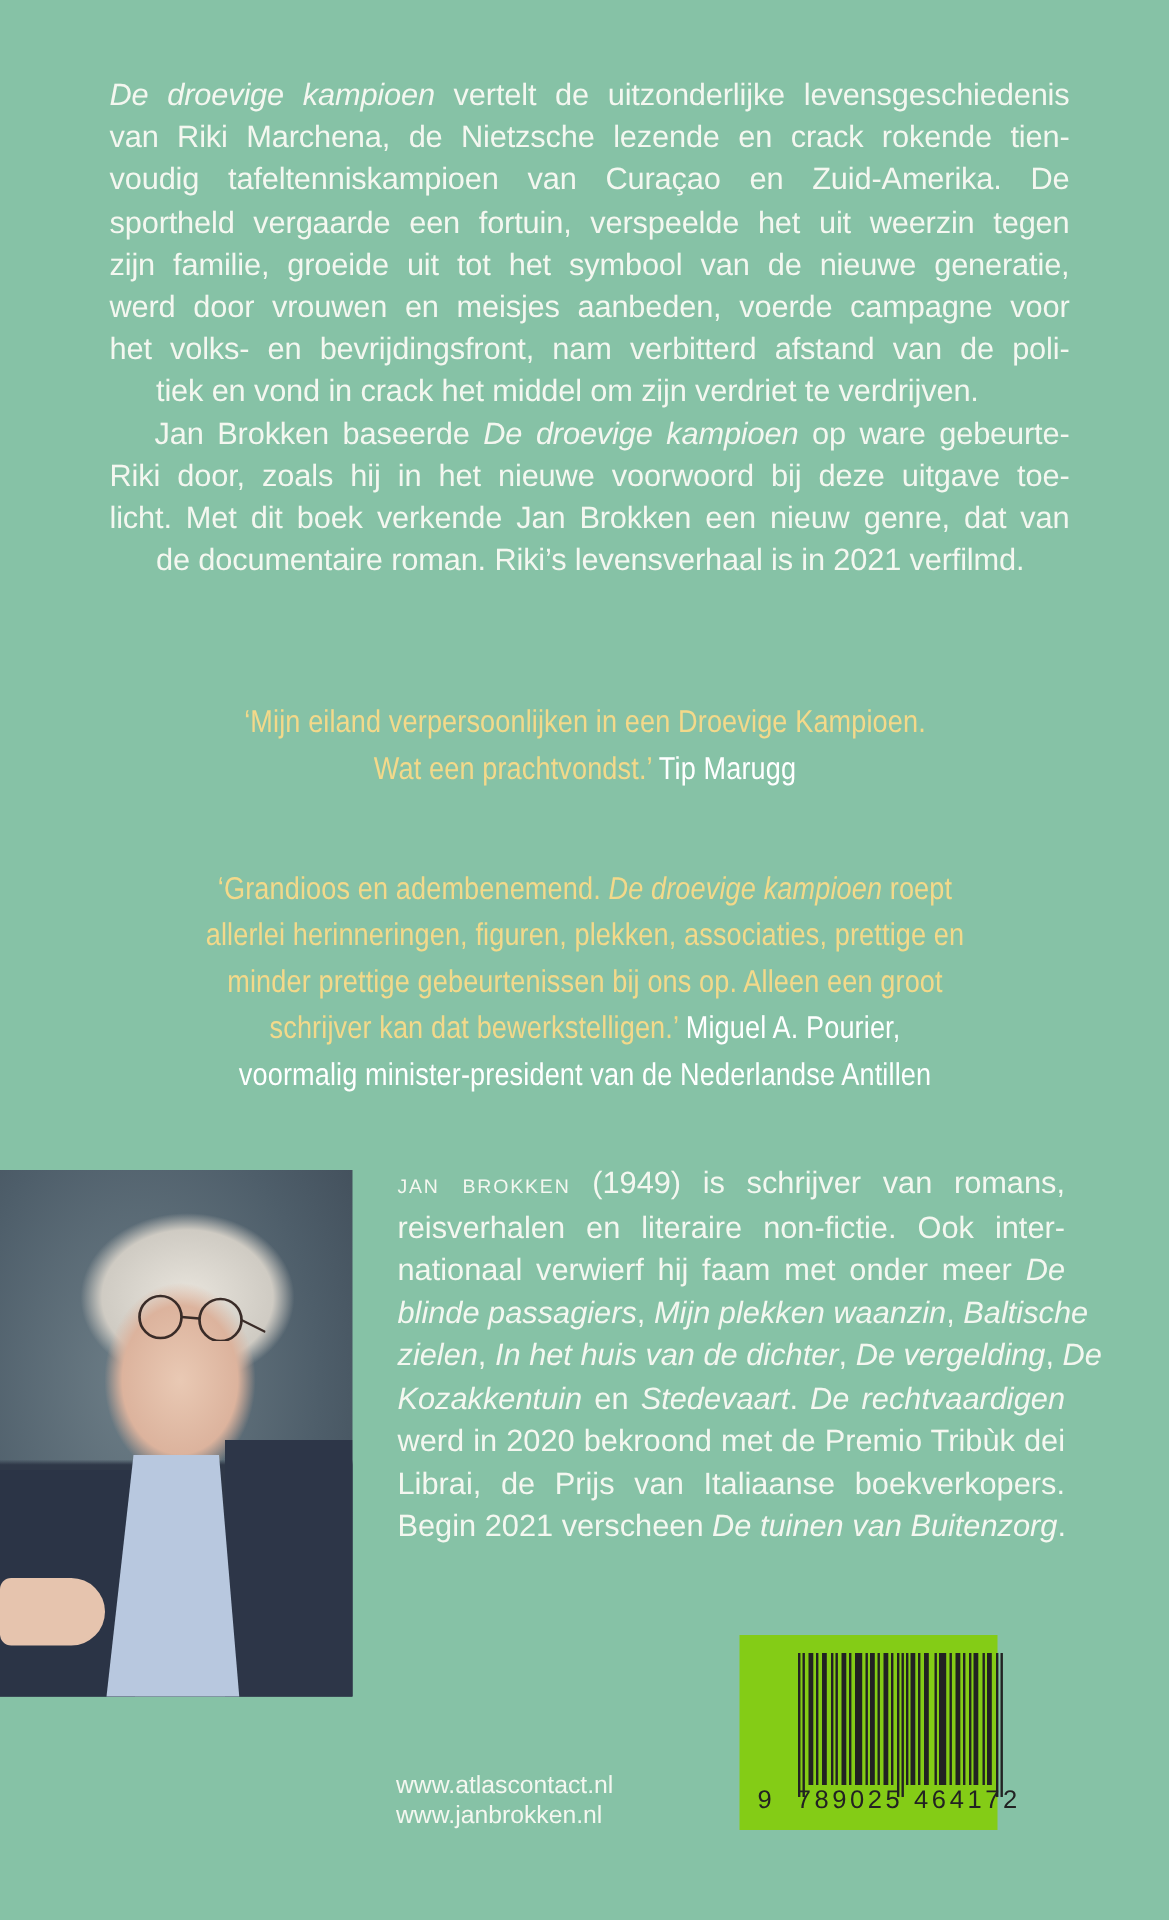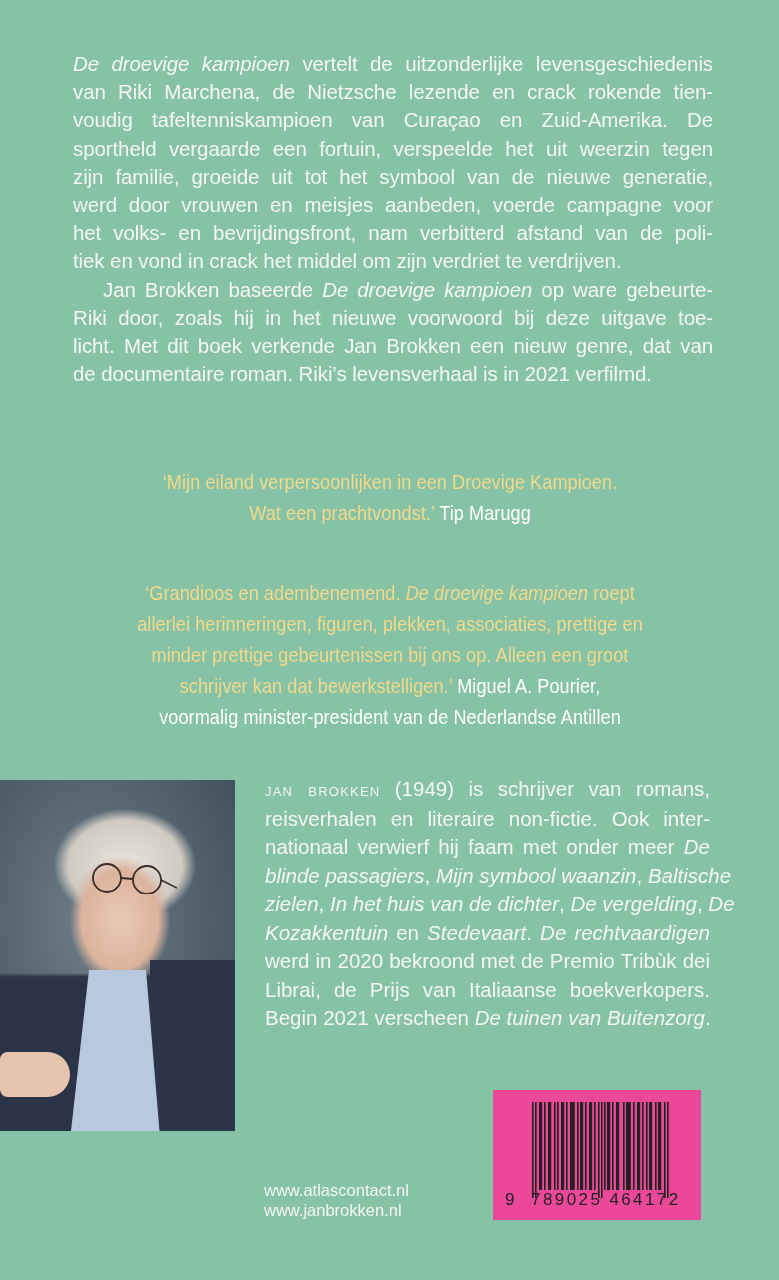--- a/index.html
+++ b/index.html
@@ -12,21 +12,21 @@
     .serif { font-family: Liberation Sans, sans-serif; }
     .cond { font-family: "Liberation Sans", "DejaVu Sans", sans-serif; }
     .blurb {
       position: absolute; left: 73px; top: 50px; width: 640px;
       font-size: 20.5px; line-height: 28.2px;
       text-align: justify;
       letter-spacing: -0.1px;
     }
     .blurb p { margin: 0; }
     .blurb .line { display: block; text-align-last: justify; white-space: nowrap; }
-    .blurb .line.last { text-align-last: left; }
+    .blurb .line.last { text-align-last: left; margin-left: 31px; }
     em { font-style: italic; }
     .quote {
       position: absolute; left: 40px; width: 700px;
       text-align: center;
       font-size: 21px; line-height: 31px;
       font-weight: normal;
       transform: scaleX(0.86);
       transform-origin: center top;
       letter-spacing: 0.1px;
     }
@@ -64,22 +64,22 @@
       position: absolute; left: 85px; top: 82px; width: 92px; height: 32px;
     }
     .bio {
       position: absolute; left: 265px; top: 775px; width: 445px;
       font-size: 20.5px; line-height: 28.5px;
     }
     .bio .line { display: block; white-space: nowrap; text-align: justify; text-align-last: justify; }
     .bio .line.last { text-align-last: left; }
     .smallcaps { font-variant: small-caps; letter-spacing: 1.2px; font-size: 19px; text-transform: lowercase; }
     .barcode {
-      position: absolute; left: 493px; top: 1090px; width: 208px; height: 130px;
-      background: #ec4899;
+      position: absolute; left: 493px; top: 1090px; width: 172px; height: 130px;
+      background: #84cc16;
     }
     .barcode svg { position: absolute; left: 0; top: 0; }
     .barcode .digits {
       position: absolute; left: 12px; bottom: 10px; width: 190px;
       font-size: 17px; color: #222; letter-spacing: 2.4px;
       white-space: nowrap;
     }
     .urls {
       position: absolute; left: 264px; top: 1180px;
       font-size: 16.5px; line-height: 20px;
@@ -131,21 +131,21 @@
     <circle cx="62" cy="18" r="14" fill="none" stroke="#3a2c28" stroke-width="1.8"></circle>
     <line x1="36" y1="16" x2="48" y2="17" stroke="#3a2c28" stroke-width="1.8"></line>
     <line x1="76" y1="18" x2="92" y2="26" stroke="#3a2c28" stroke-width="1.5"></line>
   </svg>
 </div>
 
 <div class="bio serif">
   <span class="line"><span class="smallcaps">Jan Brokken</span><span> (1949) is schrijver van romans,</span></span>
   <span class="line">reisverhalen en literaire non-fictie. Ook inter-</span>
   <span class="line"><span>nationaal verwierf hij faam met onder meer </span><em>De</em></span>
-  <span class="line"><em>blinde passagiers</em><span>, </span><em>Mijn symbool waanzin</em><span>, </span><em>Baltische</em></span>
+  <span class="line"><em>blinde passagiers</em><span>, </span><em>Mijn plekken waanzin</em><span>, </span><em>Baltische</em></span>
   <span class="line"><em>zielen</em><span>, </span><em>In het huis van de dichter</em><span>, </span><em>De vergelding</em><span>, </span><em>De</em></span>
   <span class="line"><em>Kozakkentuin</em><span> en </span><em>Stedevaart</em><span>. </span><em>De rechtvaardigen</em></span>
   <span class="line">werd in 2020 bekroond met de Premio Tribùk dei</span>
   <span class="line">Librai, de Prijs van Italiaanse boekverkopers.</span>
   <span class="line last"><span>Begin 2021 verscheen </span><em>De tuinen van Buitenzorg</em><span>.</span></span>
 </div>
 
 <div class="barcode">
   <svg width="208" height="130" viewBox="0 0 208 130">
     <g fill="#222">

